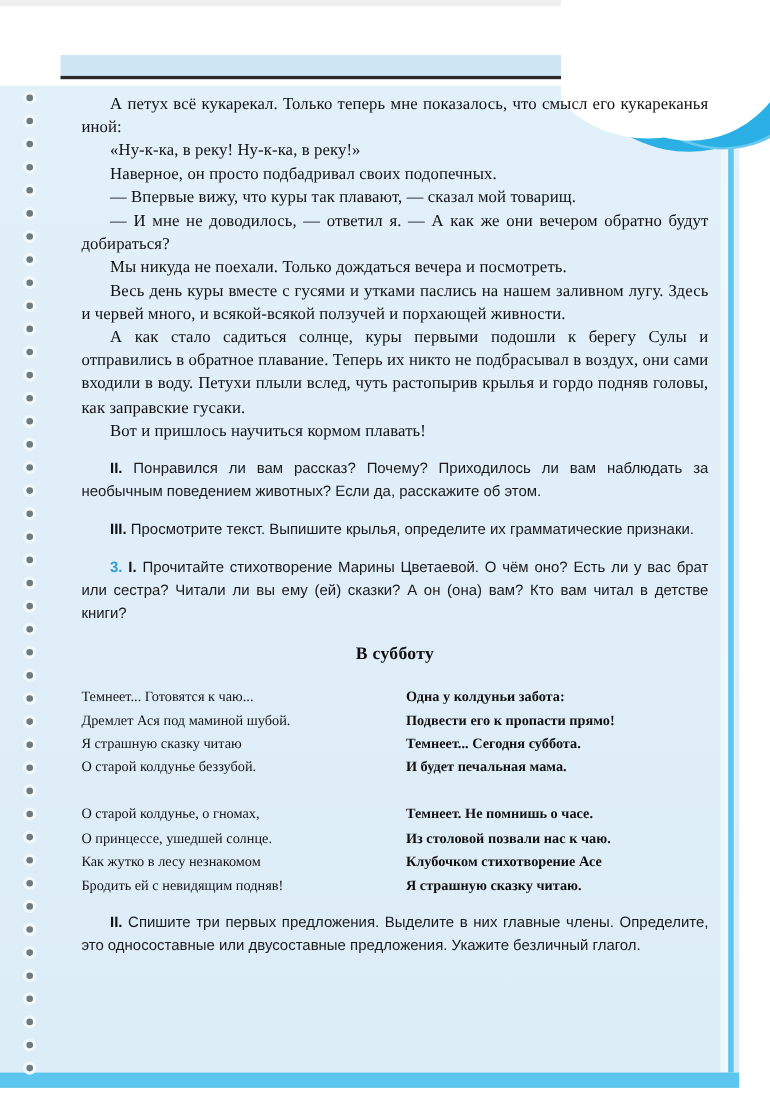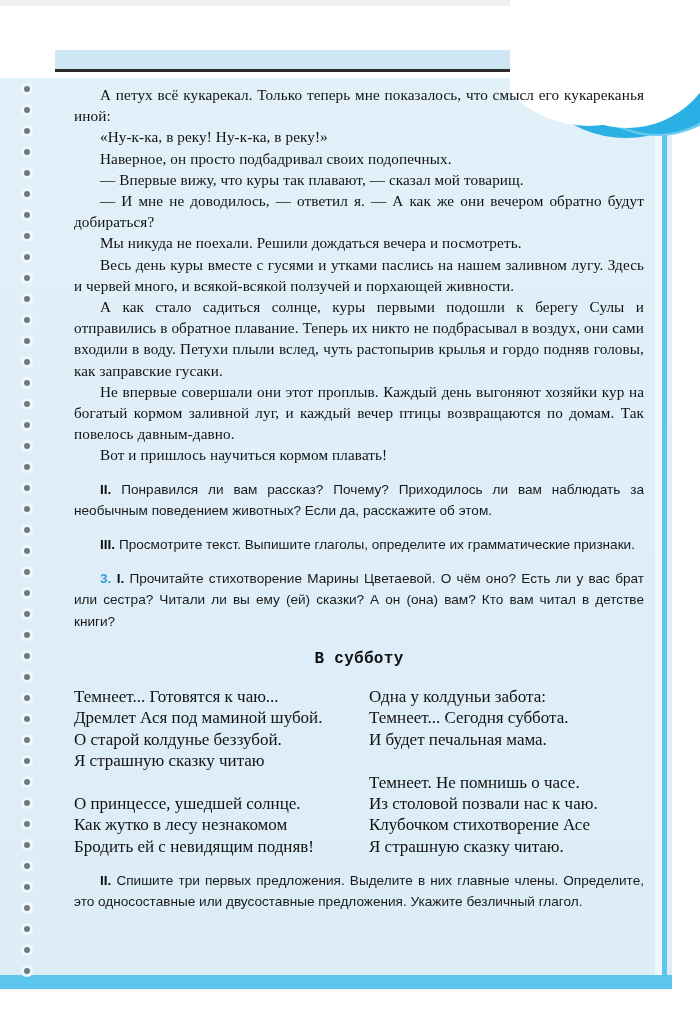--- a/index.html
+++ b/index.html
@@ -194,42 +194,42 @@
   }
   .exnum {
     font-family: "Liberation Sans", "DejaVu Sans", sans-serif;
     font-weight: bold;
     color: #2f9fd4;
   }
   .gap-m { height: 13px; }
   .gap-l { height: 18px; }
 
   .poem-title {
-    font-family: Liberation Mono, monospace;
+    font-family: Liberation Serif, serif;
     font-weight: bold;
     font-size: 16px;
     text-align: center;
     color: #111111;
     letter-spacing: .3px;
   }
   .poem {
     display: flex;
     gap: 0px;
   }
   .poem-col {
     flex: 0 0 50%;
   }
   .poem-line {
     font-family: "Liberation Serif", "DejaVu Serif", serif;
-    font-size: 17px;
+    font-size: 13px;
     line-height: 21.4px;
     color: #111111;
     white-space: nowrap;
   }
-  .poem-col.right .poem-line { padding-left: 10px; }
+  .poem-col.right .poem-line { padding-left: 10px; font-weight: bold; }
 </style>
 </head>
 <body>
 
 <div id="page">
 
   <div class="topstrip"></div>
 
   <div class="content-panel"></div>
   <div class="right-rule-soft"></div>
@@ -295,57 +295,58 @@
       <div class="dot" style="top: 882px;"></div>
     </div>
 
   <div class="col">
 
     <p class="ser">А петух всё кукарекал. Только теперь мне показалось, что смысл его кукареканья иной:</p>
     <p class="ser">«Ну-к-ка, в реку! Ну-к-ка, в реку!»</p>
     <p class="ser">Наверное, он просто подбадривал своих подопечных.</p>
     <p class="ser">— Впервые вижу, что куры так плавают, — сказал мой товарищ.</p>
     <p class="ser">— И мне не доводилось, — ответил я. — А как же они вечером обратно будут добираться?</p>
-    <p class="ser">Мы никуда не поехали. Решили дождаться вечера и посмотреть.</p>
+    <p class="ser">Мы никуда не поехали. Только дождаться вечера и посмотреть.</p>
     <p class="ser">Весь день куры вместе с гусями и утками паслись на нашем заливном лугу. Здесь и червей много, и всякой-всякой ползучей и порхающей живности.</p>
     <p class="ser">А как стало садиться солнце, куры первыми подошли к берегу Сулы и отправились в обратное плавание. Теперь их никто не подбрасывал в воздух, они сами входили в воду. Петухи плыли вслед, чуть растопырив крылья и гордо подняв головы, как заправские гусаки.</p>
-    <p class="ser">Не впервые совершали они этот проплыв. Каждый день выгоняют хозяйки кур на богатый кормом заливной луг, и каждый вечер птицы возвращаются по домам. Так повелось давным-давно.</p>
     <p class="ser">Вот и пришлось научиться кормом плавать!</p>
 
     <div class="gap-m"></div>
 
     <p class="sans"><span class="rn">II.</span> <span>Понравился ли вам рассказ? Почему? Приходилось ли вам наблюдать за необычным поведением животных? Если да, расскажите об этом.</span></p>
 
     <div class="gap-m"></div>
 
-    <p class="sans"><span class="rn">III.</span> <span>Просмотрите текст. Выпишите глаголы, определите их грамматические признаки.</span></p>
+    <p class="sans"><span class="rn">III.</span> <span>Просмотрите текст. Выпишите крылья, определите их грамматические признаки.</span></p>
 
     <div class="gap-m"></div>
 
     <p class="sans"><span class="exnum">3.</span> <span class="rn">I.</span> <span>Прочитайте стихотворение Марины Цветаевой. О чём оно? Есть ли у вас брат или сестра? Читали ли вы ему (ей) сказки? А он (она) вам? Кто вам читал в детстве книги?</span></p>
 
     <div class="gap-l"></div>
 
     <div class="poem-title">В субботу</div>
 
     <div class="gap-l"></div>
 
     <div class="poem">
       <div class="poem-col left" id="poem-left">
           <div class="poem-line">Темнеет... Готовятся к чаю...</div>
           <div class="poem-line">Дремлет Ася под маминой шубой.</div>
+          <div class="poem-line">Я страшную сказку читаю</div>
           <div class="poem-line">О старой колдунье беззубой.</div>
-          <div class="poem-line">Я страшную сказку читаю</div>
           <div class="poem-line">&nbsp;</div>
+          <div class="poem-line">О старой колдунье, о гномах,</div>
           <div class="poem-line">О принцессе, ушедшей солнце.</div>
           <div class="poem-line">Как жутко в лесу незнакомом</div>
           <div class="poem-line">Бродить ей с невидящим подняв!</div>
         </div>
       <div class="poem-col right" id="poem-right">
           <div class="poem-line">Одна у колдуньи забота:</div>
+          <div class="poem-line">Подвести его к пропасти прямо!</div>
           <div class="poem-line">Темнеет... Сегодня суббота.</div>
           <div class="poem-line">И будет печальная мама.</div>
           <div class="poem-line">&nbsp;</div>
           <div class="poem-line">Темнеет. Не помнишь о часе.</div>
           <div class="poem-line">Из столовой позвали нас к чаю.</div>
           <div class="poem-line">Клубочком стихотворение Асе</div>
           <div class="poem-line">Я страшную сказку читаю.</div>
         </div>
     </div>
 

